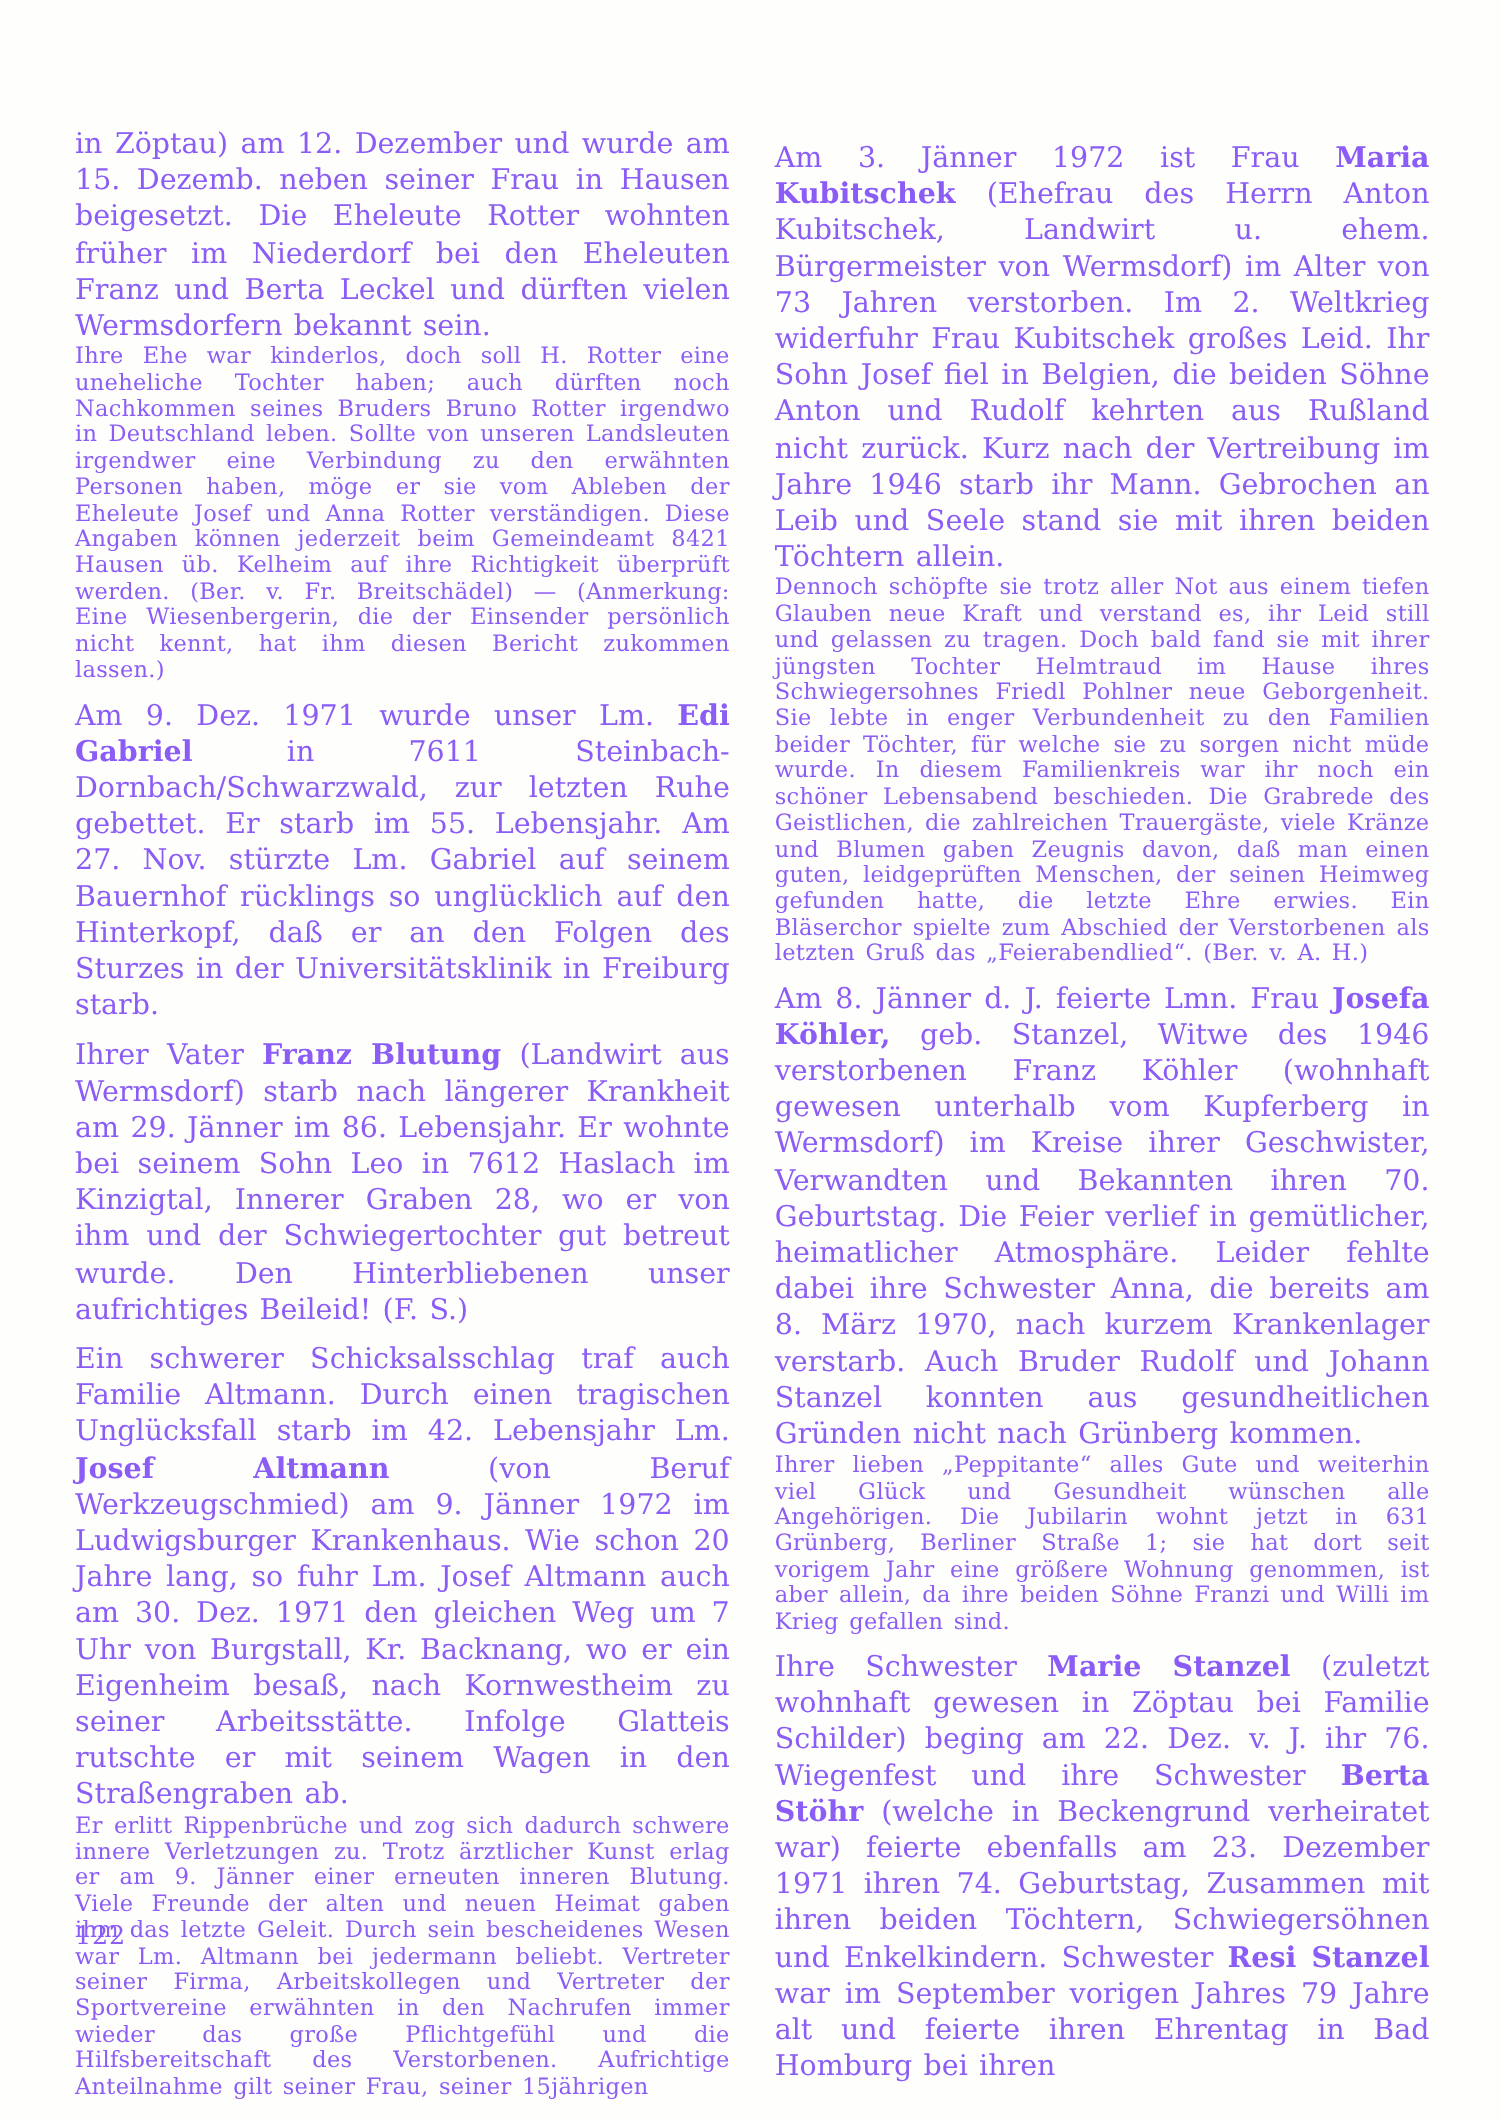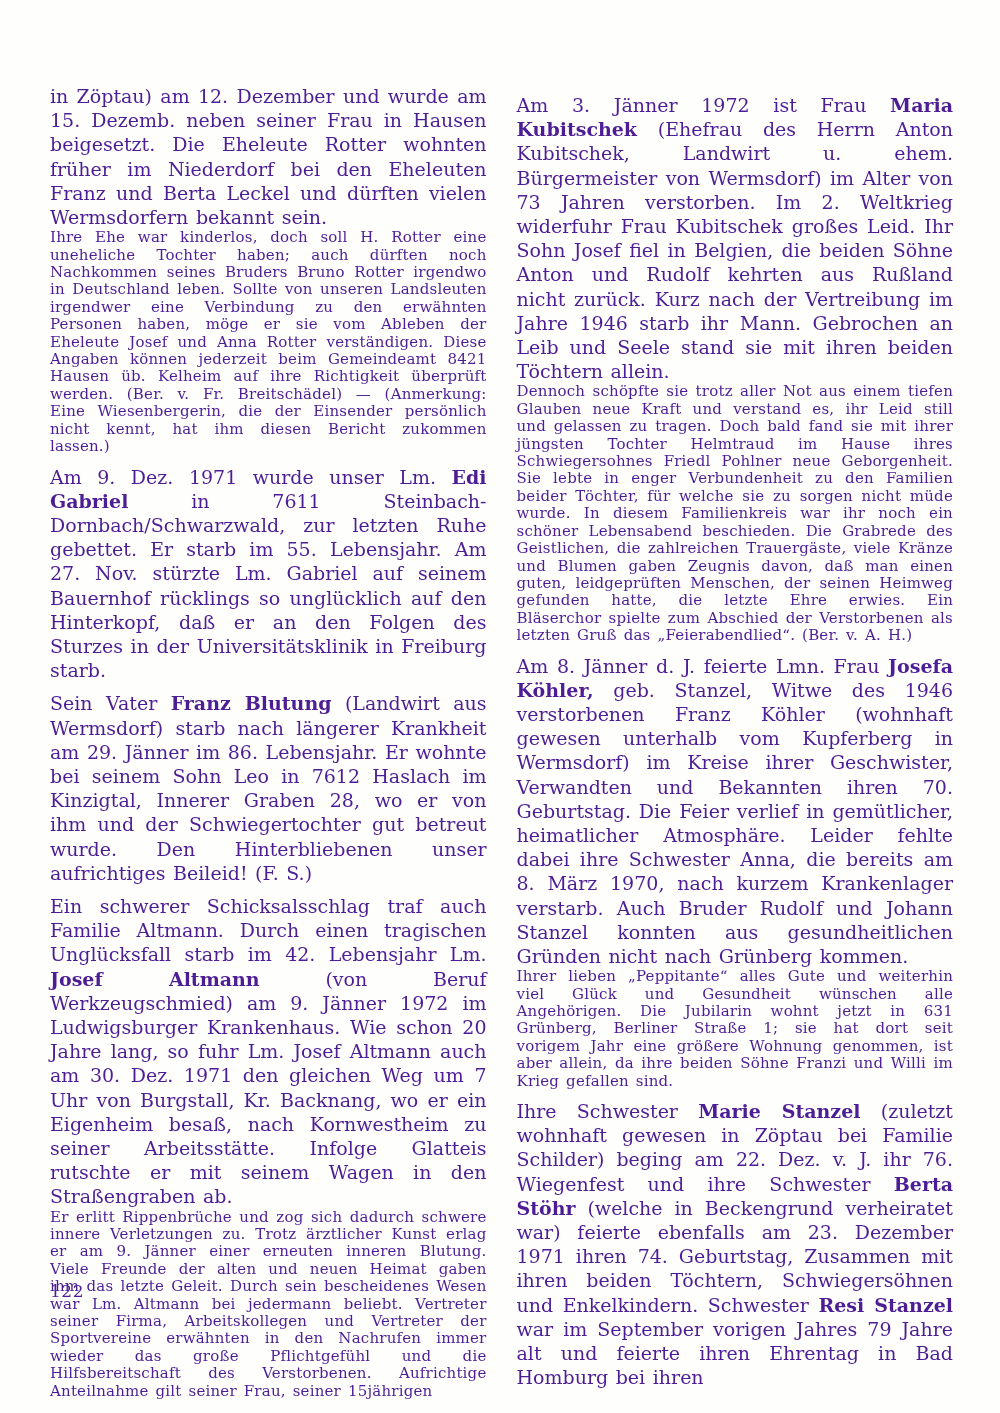--- a/index.html
+++ b/index.html
@@ -1,21 +1,21 @@
 <!DOCTYPE html>
 <html lang="de"><head>
 <meta charset="utf-8">
 <style>
   html, body { margin: 0; padding: 0; background: #ffffff; }
   .page {
     position: relative;
     width: 1000px;
     height: 1413px;
     background: #fefefd;
-    color: #4c1d95;
+    color: #8b5cf6;
     font-family: "DejaVu Serif", "Liberation Serif", serif;
     overflow: hidden;
   }
   .columns {
     display: flex;
     gap: 30px;
     padding: 84px 47px 0 50px;
   }
   .column { flex: 1; min-width: 0; }
   .para {
@@ -47,21 +47,21 @@
 </style>
 </head>
 <body>
 
 <div class="page">
   <div class="columns">
     <div class="column">
         <p class="para para-large"><span>in Zöptau) am 12. Dezember und wurde am 15. Dezemb. neben seiner Frau in Hausen beigesetzt. Die Eheleute Rotter wohnten früher im Niederdorf bei den Eheleuten Franz und Berta Leckel und dürften vielen Wermsdorfern bekannt sein.</span></p>
         <p class="para para-small"><span>Ihre Ehe war kinderlos, doch soll H. Rotter eine uneheliche Tochter haben; auch dürften noch Nachkommen seines Bruders Bruno Rotter irgendwo in Deutschland leben. Sollte von unseren Landsleuten irgendwer eine Verbindung zu den erwähnten Personen haben, möge er sie vom Ableben der Eheleute Josef und Anna Rotter verständigen. Diese Angaben können jederzeit beim Gemeindeamt 8421 Hausen üb. Kelheim auf ihre Richtigkeit überprüft werden. (Ber. v. Fr. Breitschädel) — (Anmerkung: Eine Wiesenbergerin, die der Einsender persönlich nicht kennt, hat ihm diesen Bericht zukommen lassen.)</span></p>
         <p class="para para-large gap"><span>Am 9. Dez. 1971 wurde unser Lm. </span><span class="bold">Edi Gabriel</span><span> in 7611 Steinbach-Dornbach/Schwarzwald, zur letzten Ruhe gebettet. Er starb im 55. Lebensjahr. Am 27. Nov. stürzte Lm. Gabriel auf seinem Bauernhof rücklings so unglücklich auf den Hinterkopf, daß er an den Folgen des Sturzes in der Universitätsklinik in Freiburg starb.</span></p>
-        <p class="para para-large gap"><span>Sein Vater </span><span class="bold">Franz Blutung</span><span> (Landwirt aus Wermsdorf) starb nach längerer Krankheit am 29. Jänner im 86. Lebensjahr. Er wohnte bei seinem Sohn Leo in 7612 Haslach im Kinzigtal, Innerer Graben 28, wo er von ihm und der Schwiegertochter gut betreut wurde. Den Hinterbliebenen unser aufrichtiges Beileid! (F. S.)</span></p>
+        <p class="para para-large gap"><span>Ihrer Vater </span><span class="bold">Franz Blutung</span><span> (Landwirt aus Wermsdorf) starb nach längerer Krankheit am 29. Jänner im 86. Lebensjahr. Er wohnte bei seinem Sohn Leo in 7612 Haslach im Kinzigtal, Innerer Graben 28, wo er von ihm und der Schwiegertochter gut betreut wurde. Den Hinterbliebenen unser aufrichtiges Beileid! (F. S.)</span></p>
         <p class="para para-large gap"><span>Ein schwerer Schicksalsschlag traf auch Familie Altmann. Durch einen tragischen Unglücksfall starb im 42. Lebensjahr Lm. </span><span class="bold">Josef Altmann</span><span> (von Beruf Werkzeugschmied) am 9. Jänner 1972 im Ludwigsburger Krankenhaus. Wie schon 20 Jahre lang, so fuhr Lm. Josef Altmann auch am 30. Dez. 1971 den gleichen Weg um 7 Uhr von Burgstall, Kr. Backnang, wo er ein Eigenheim besaß, nach Kornwestheim zu seiner Arbeitsstätte. Infolge Glatteis rutschte er mit seinem Wagen in den Straßengraben ab.</span></p>
         <p class="para para-small"><span>Er erlitt Rippenbrüche und zog sich dadurch schwere innere Verletzungen zu. Trotz ärztlicher Kunst erlag er am 9. Jänner einer erneuten inneren Blutung. Viele Freunde der alten und neuen Heimat gaben ihm das letzte Geleit. Durch sein bescheidenes Wesen war Lm. Altmann bei jedermann beliebt. Vertreter seiner Firma, Arbeitskollegen und Vertreter der Sportvereine erwähnten in den Nachrufen immer wieder das große Pflichtgefühl und die Hilfsbereitschaft des Verstorbenen. Aufrichtige Anteilnahme gilt seiner Frau, seiner 15jährigen</span></p>
       </div>
     <div class="column">
         <p class="para para-large gap"><span>Am 3. Jänner 1972 ist Frau </span><span class="bold">Maria Kubitschek</span><span> (Ehefrau des Herrn Anton Kubitschek, Landwirt u. ehem. Bürgermeister von Wermsdorf) im Alter von 73 Jahren verstorben. Im 2. Weltkrieg widerfuhr Frau Kubitschek großes Leid. Ihr Sohn Josef fiel in Belgien, die beiden Söhne Anton und Rudolf kehrten aus Rußland nicht zurück. Kurz nach der Vertreibung im Jahre 1946 starb ihr Mann. Gebrochen an Leib und Seele stand sie mit ihren beiden Töchtern allein.</span></p>
         <p class="para para-small"><span>Dennoch schöpfte sie trotz aller Not aus einem tiefen Glauben neue Kraft und verstand es, ihr Leid still und gelassen zu tragen. Doch bald fand sie mit ihrer jüngsten Tochter Helmtraud im Hause ihres Schwiegersohnes Friedl Pohlner neue Geborgenheit. Sie lebte in enger Verbundenheit zu den Familien beider Töchter, für welche sie zu sorgen nicht müde wurde. In diesem Familienkreis war ihr noch ein schöner Lebensabend beschieden. Die Grabrede des Geistlichen, die zahlreichen Trauergäste, viele Kränze und Blumen gaben Zeugnis davon, daß man einen guten, leidgeprüften Menschen, der seinen Heimweg gefunden hatte, die letzte Ehre erwies. Ein Bläserchor spielte zum Abschied der Verstorbenen als letzten Gruß das „Feierabendlied“. (Ber. v. A. H.)</span></p>
         <p class="para para-large gap"><span>Am 8. Jänner d. J. feierte Lmn. Frau </span><span class="bold">Josefa Köhler,</span><span> geb. Stanzel, Witwe des 1946 verstorbenen Franz Köhler (wohnhaft gewesen unterhalb vom Kupferberg in Wermsdorf) im Kreise ihrer Geschwister, Verwandten und Bekannten ihren 70. Geburtstag. Die Feier verlief in gemütlicher, heimatlicher Atmosphäre. Leider fehlte dabei ihre Schwester Anna, die bereits am 8. März 1970, nach kurzem Krankenlager verstarb. Auch Bruder Rudolf und Johann Stanzel konnten aus gesundheitlichen Gründen nicht nach Grünberg kommen.</span></p>
         <p class="para para-small"><span>Ihrer lieben „Peppitante“ alles Gute und weiterhin viel Glück und Gesundheit wünschen alle Angehörigen. Die Jubilarin wohnt jetzt in 631 Grünberg, Berliner Straße 1; sie hat dort seit vorigem Jahr eine größere Wohnung genommen, ist aber allein, da ihre beiden Söhne Franzi und Willi im Krieg gefallen sind.</span></p>
         <p class="para para-large gap"><span>Ihre Schwester </span><span class="bold">Marie Stanzel</span><span> (zuletzt wohnhaft gewesen in Zöptau bei Familie Schilder) beging am 22. Dez. v. J. ihr 76. Wiegenfest und ihre Schwester </span><span class="bold">Berta Stöhr</span><span> (welche in Beckengrund verheiratet war) feierte ebenfalls am 23. Dezember 1971 ihren 74. Geburtstag, Zusammen mit ihren beiden Töchtern, Schwiegersöhnen und Enkelkindern. Schwester </span><span class="bold">Resi Stanzel</span><span> war im September vorigen Jahres 79 Jahre alt und feierte ihren Ehrentag in Bad Homburg bei ihren</span></p>
       </div>

